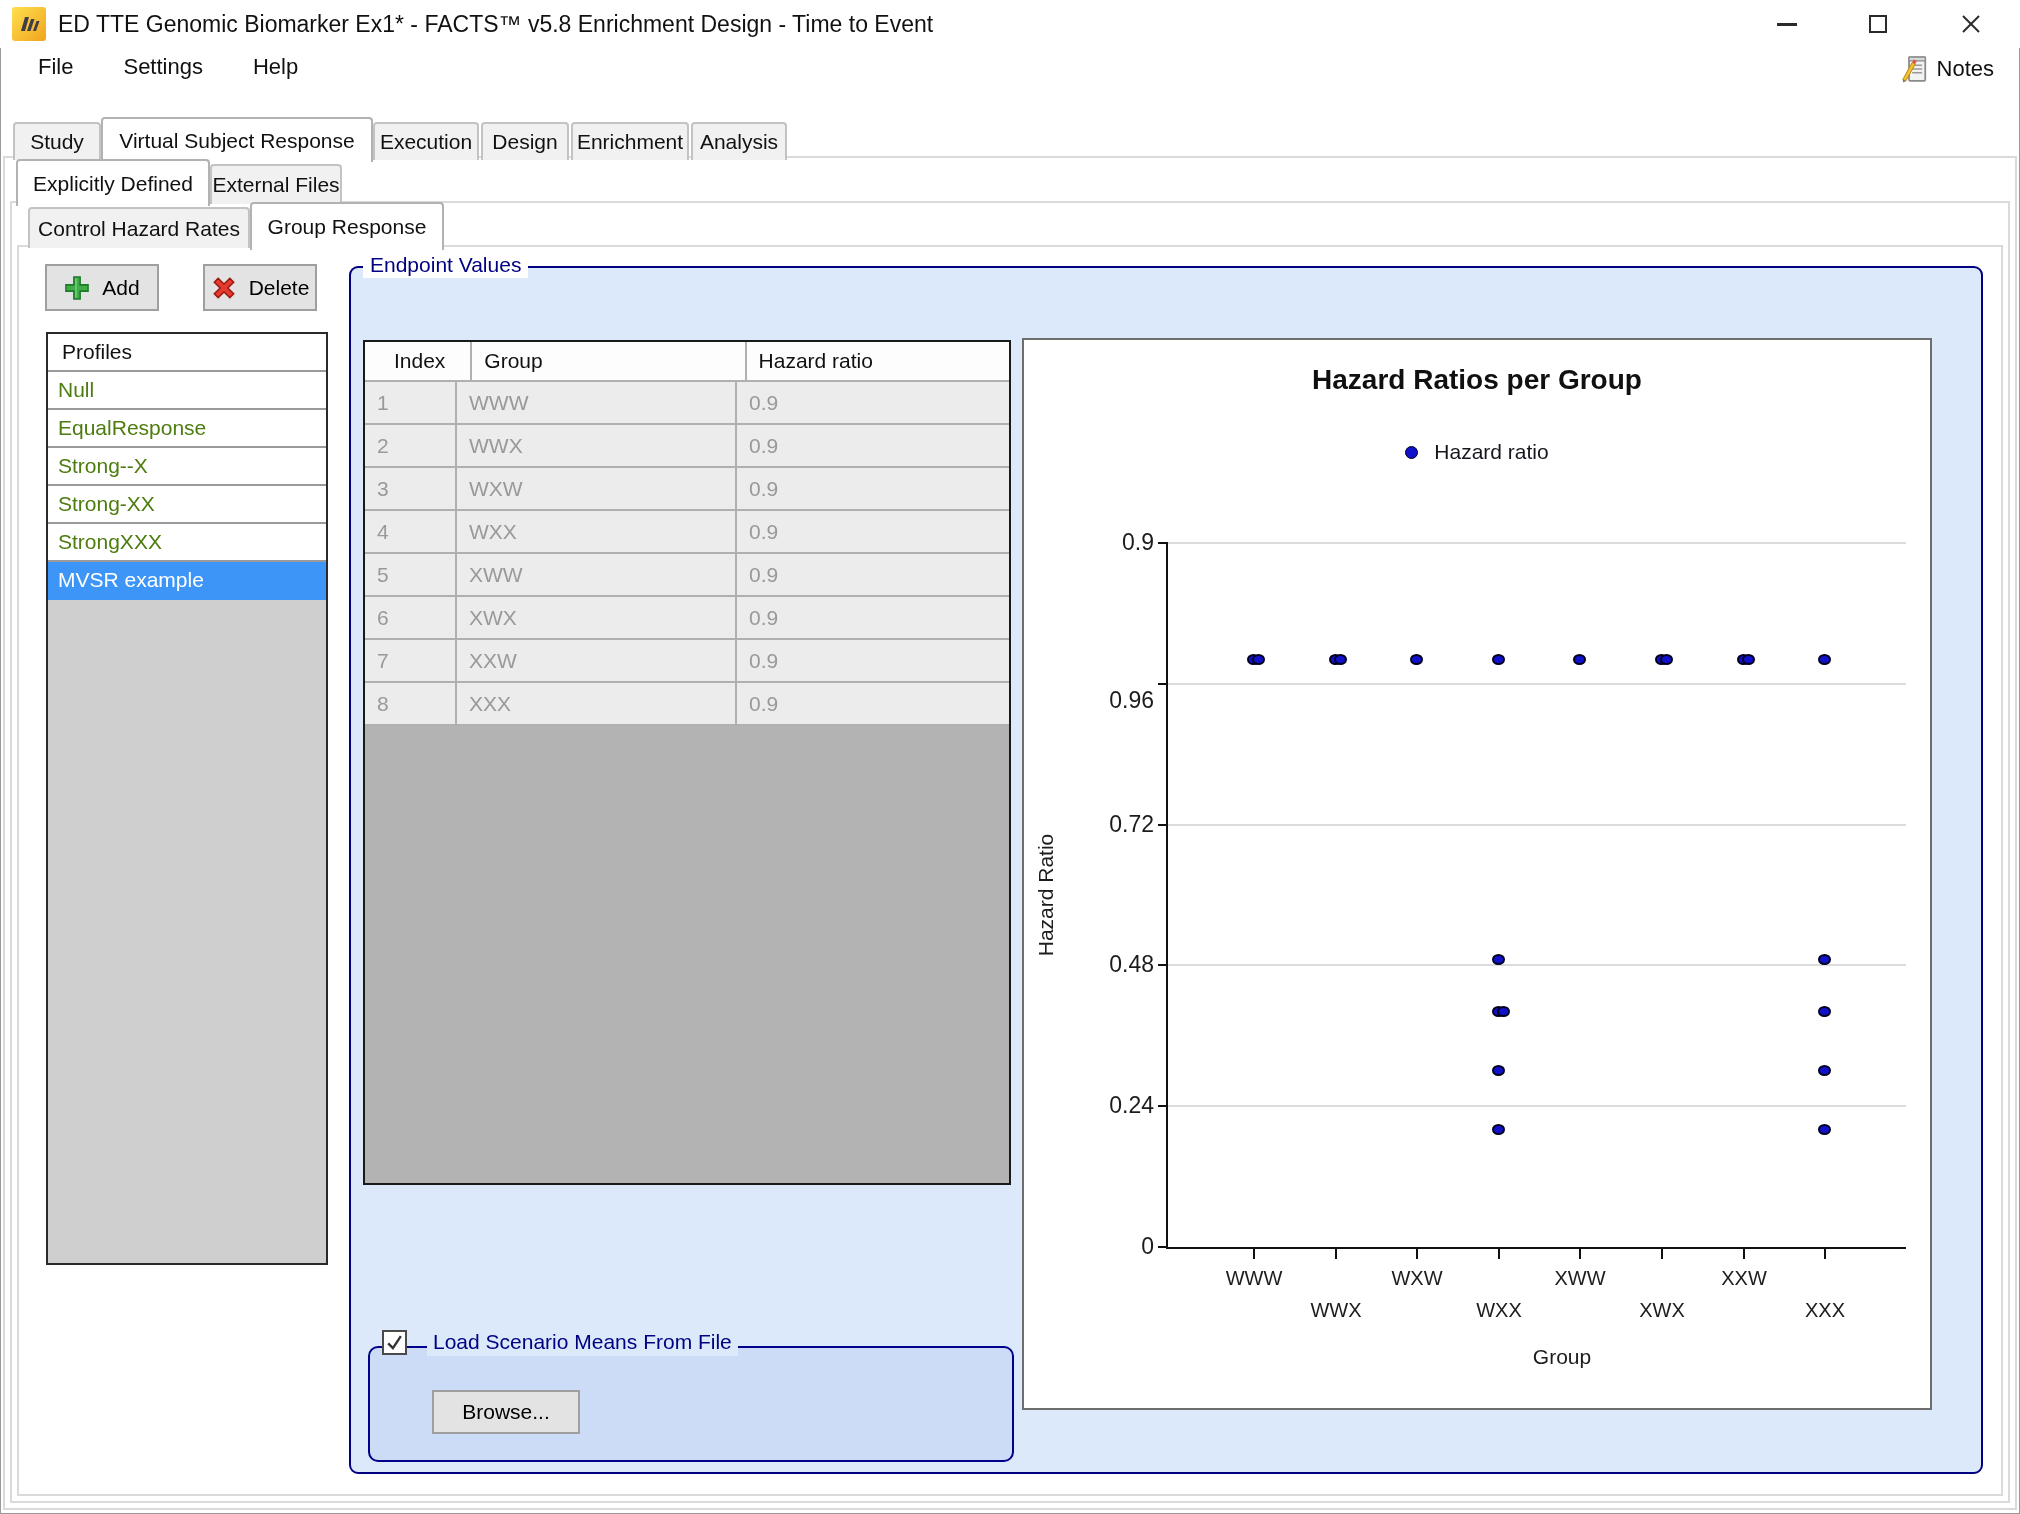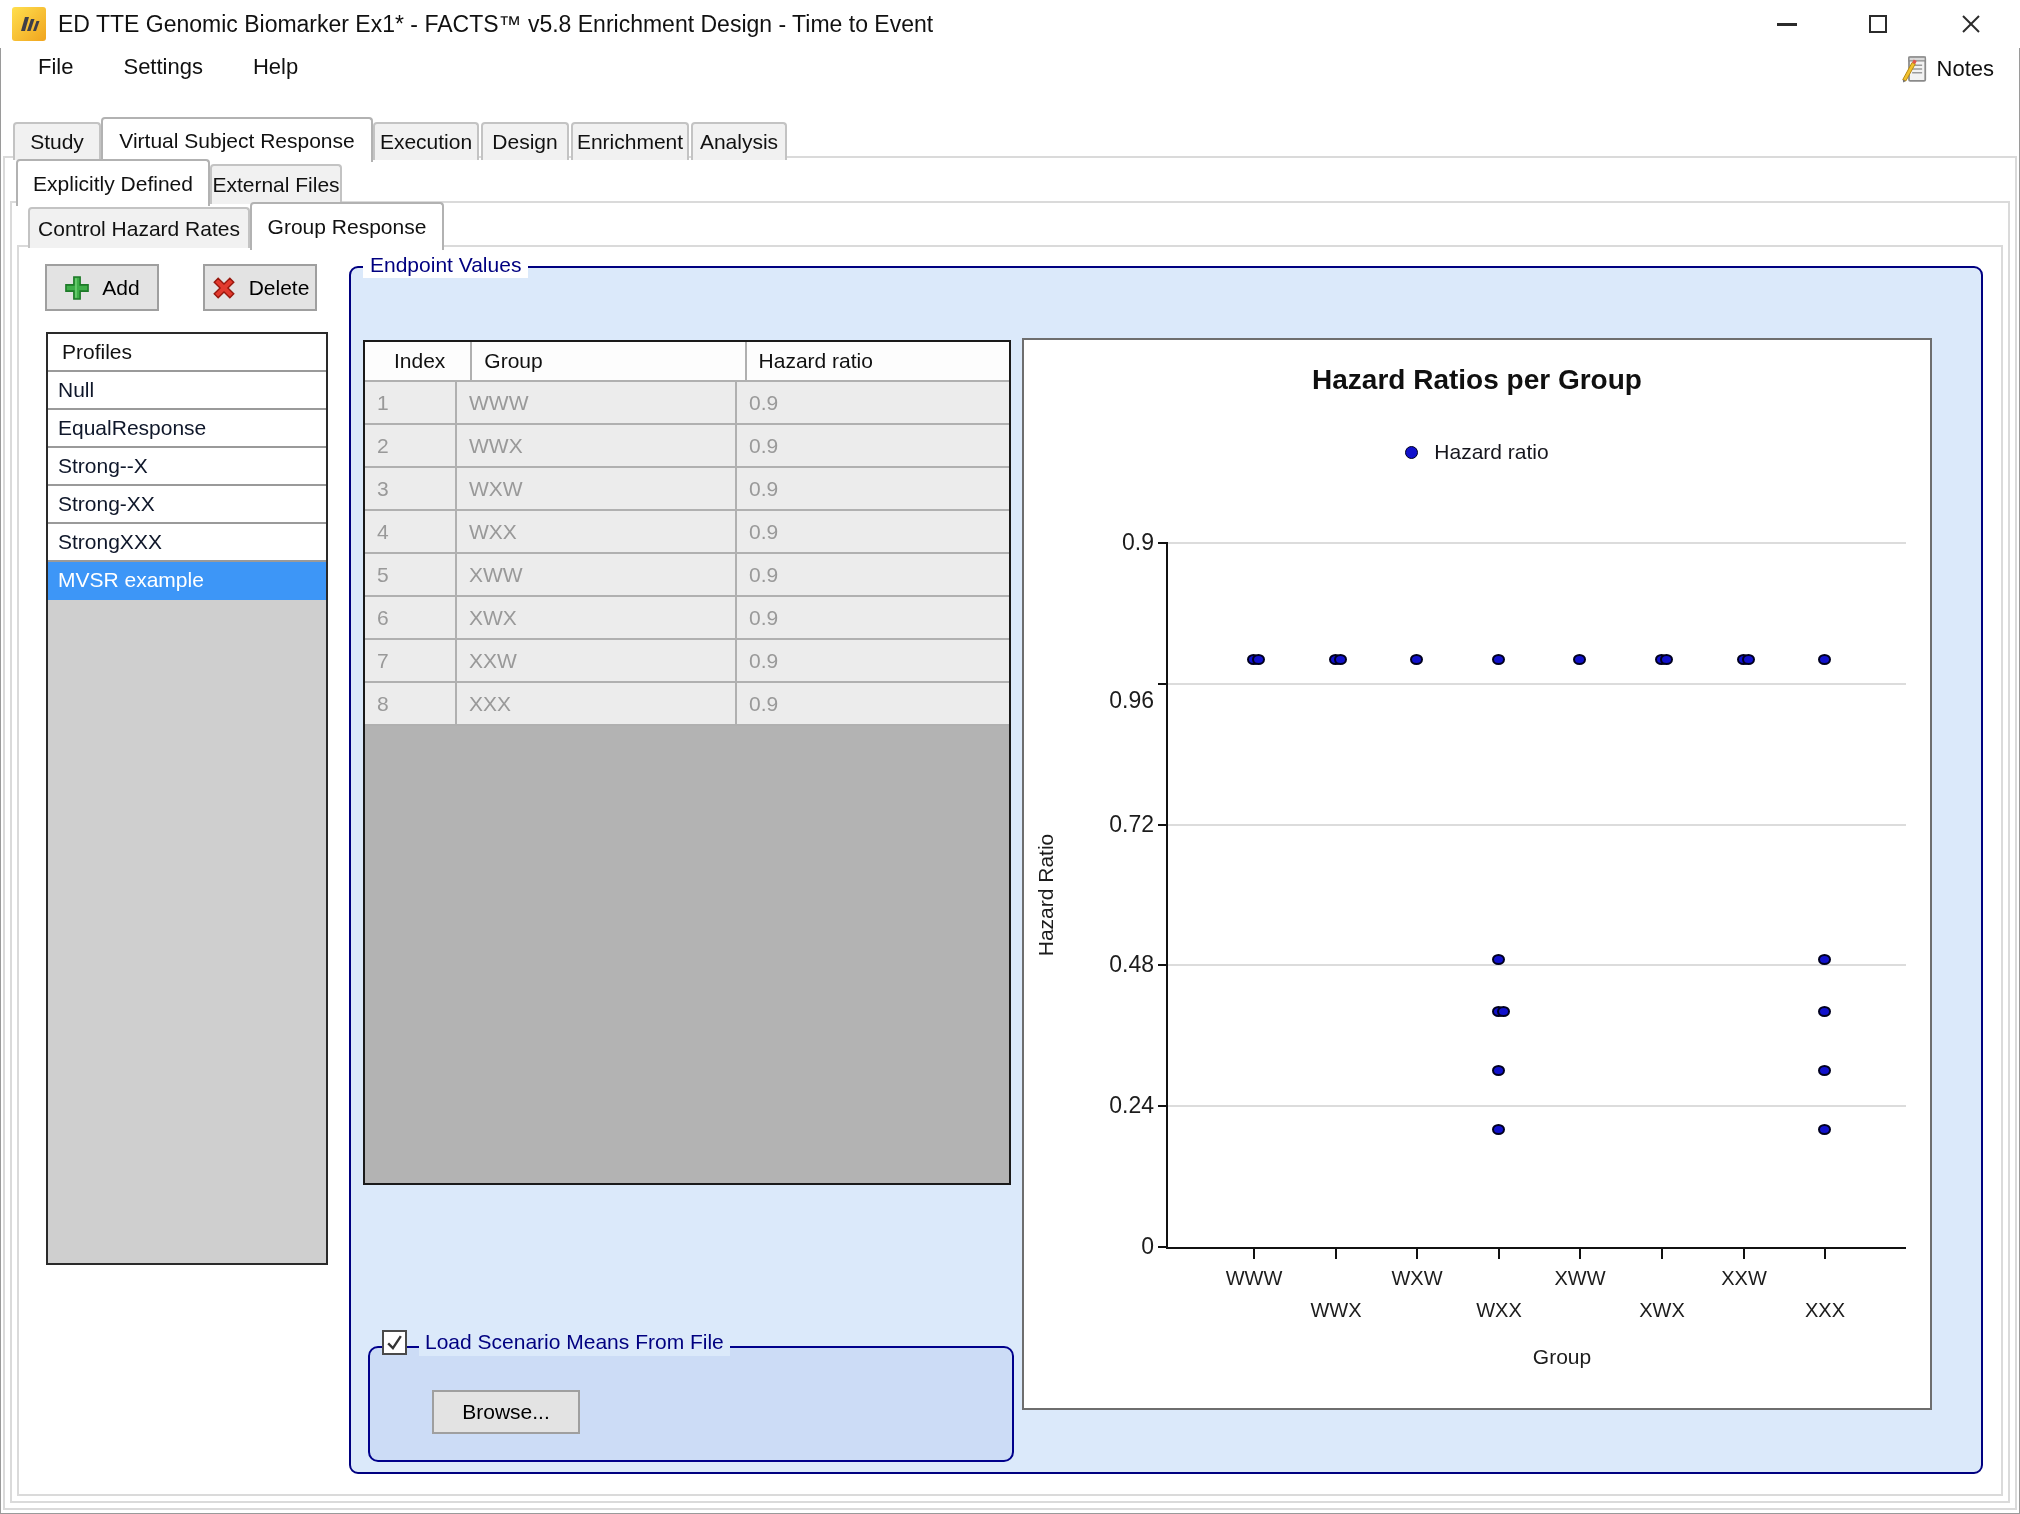--- a/index.html
+++ b/index.html
@@ -37,29 +37,29 @@
   
   .win-button{box-sizing:border-box;background:#e3e3e3;border:2px solid #9f9f9f;display:flex;align-items:center;
       justify-content:center;gap:12px;font-size:21px;color:#000000;}
   #add-btn{left:45px;top:264px;width:114px;height:47px;}
   #delete-btn{left:203px;top:264px;width:114px;height:47px;}
   #profiles-list{left:46px;top:332px;width:282px;height:933px;box-sizing:border-box;border:2px solid #2a2a2a;
       background:#cfcfcf;display:flex;flex-direction:column;}
   .profiles-header{height:38px;box-sizing:border-box;background:#fff;border-bottom:2px solid #9a9a9a;
       display:flex;align-items:center;padding-left:14px;font-size:21px;color:#111;}
   .profile-item{height:38px;box-sizing:border-box;background:#fff;border-bottom:2px solid #9a9a9a;flex:0 0 auto;
-      display:flex;align-items:center;padding-left:10px;font-size:21px;color:#0f172a;}
+      display:flex;align-items:center;padding-left:10px;font-size:21px;color:#4d7c0f;}
   .profile-item.selected{background:#3d96f7;color:#fff;border-bottom-color:#3d96f7;}
   
   #ev-groupbox{left:349px;top:266px;width:1634px;height:1208px;box-sizing:border-box;
       border:2px solid #000080;border-radius:9px;background:#dbe9fa;}
   #ev-label{left:363px;top:252px;background:#ffffff;color:#000080;font-size:21px;padding:1px 7px;z-index:3;}
   #ls-groupbox{left:368px;top:1346px;width:646px;height:116px;box-sizing:border-box;
       border:2px solid #00008b;border-radius:10px;background:#ccdcf6;z-index:2;}
-  #ls-labelrow{left:382px;top:1328px;display:flex;align-items:center;gap:12px;z-index:3;}
+  #ls-labelrow{left:382px;top:1328px;display:flex;align-items:center;gap:20px;z-index:3;}
   #ls-checkbox{width:25px;height:25px;box-sizing:border-box;border:2px solid #4a4a4a;background:#fff;
       display:flex;align-items:center;justify-content:center;}
   #ls-label{color:#000080;font-size:21px;background:#dbe9fa;padding:2px 6px;white-space:nowrap;}
   #browse-btn{left:432px;top:1390px;width:148px;height:44px;z-index:3;}
   #file-input{left:648px;top:1388px;width:360px;height:46px;box-sizing:border-box;border:2px solid #767676;
       background:#fff;font-family:"Liberation Sans",sans-serif;font-size:21px;color:#111;padding:0 8px;z-index:3;}
   
   #ev-table{left:363px;top:340px;width:648px;height:845px;box-sizing:border-box;border:2px solid #1a1a1a;
       background:#b3b3b3;z-index:2;}
   .t-row{display:flex;box-sizing:border-box;border-bottom:2px solid #b0b0b0;}

